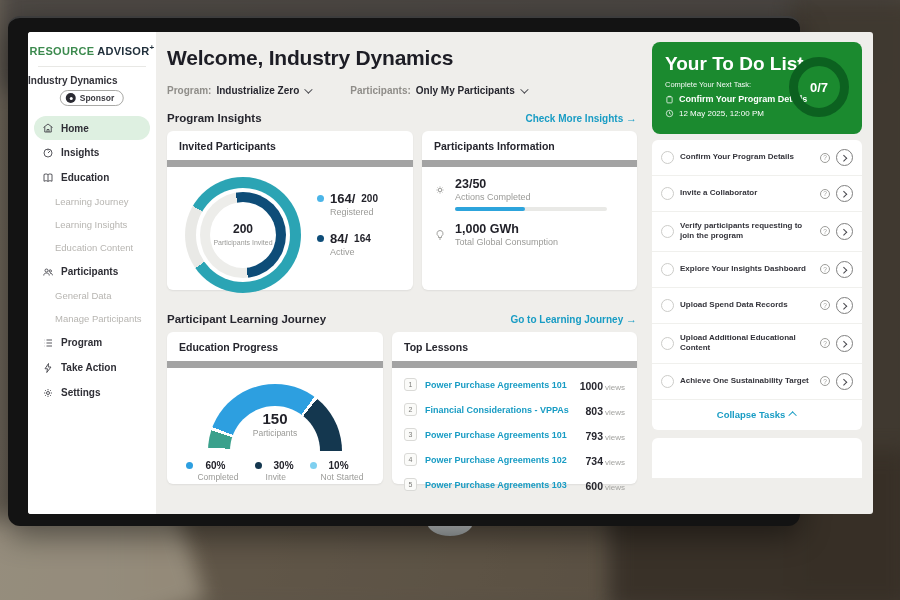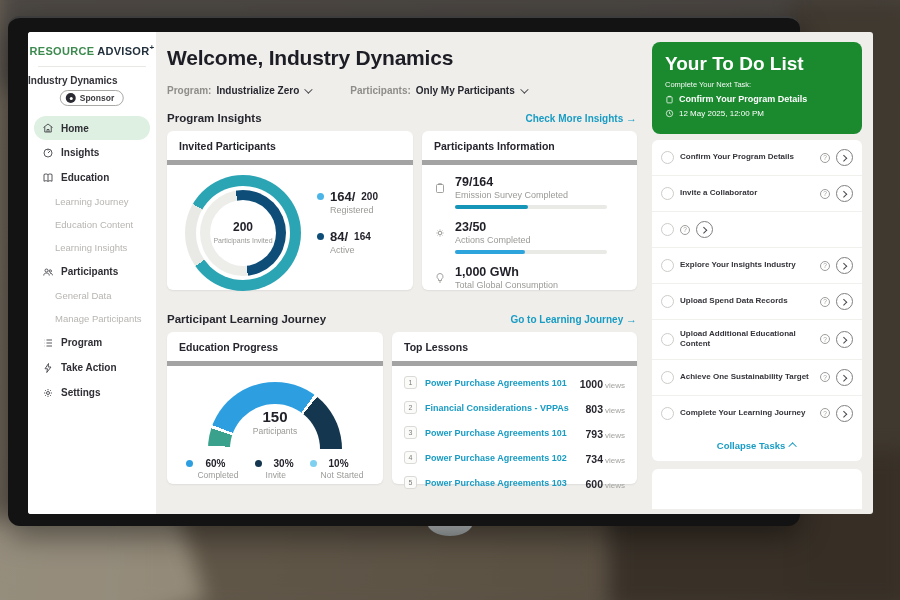--- a/index.html
+++ b/index.html
@@ -46,21 +46,21 @@
   .chev { width:6px; height:6px; border-right:1.5px solid #4a4a50; border-bottom:1.5px solid #4a4a50; transform:rotate(45deg) translateY(-2px); }
   .chev-up { transform:rotate(-135deg) translateY(-2px); border-color:var(--accent); }
 
   .section-row { position:absolute; left:11px; width:470px; display:flex; justify-content:space-between; align-items:center; }
   .section-title { font-size:11.5px; font-weight:700; color:#26262e; }
   .section-link { font-size:10px; font-weight:700; color:var(--accent); cursor:pointer; }
   .section-link .arr { font-size:11px; }
 
   .cards { position:absolute; left:11px; display:flex; gap:9px; }
   .card { background:#fff; border-radius:6px; box-shadow:0 1px 2px rgba(0,0,0,.07); }
-  .card-title { padding:9px 12px 8px; font-size:10.5px; font-weight:700; color:#26262e; border-bottom:5px solid #a3a3a3; }
+  .card-title { padding:9px 12px 8px; font-size:10.5px; font-weight:700; color:#26262e; border-bottom:7px solid #a3a3a3; }
 
   
   .invited-body { position:relative; height:120px; }
   .donut { position:absolute; left:18px; top:10px; width:116px; height:116px; }
   .donut div { position:absolute; border-radius:50%; }
   .d-outer { inset:0; }
   .d-w1 { inset:11px; background:#fff; }
   .d-inner { inset:15px; }
   .d-center { inset:25px; background:#fff; display:flex; flex-direction:column; align-items:center; justify-content:center; text-align:center; }
   .d-center .v { font-size:12px; font-weight:800; color:#22222a; }
@@ -165,24 +165,24 @@
       <div class="nav-item">
         <svg viewBox="0 0 24 24">
               <path d="M4 5 C7 3.5 10 3.5 12 5.5 C14 3.5 17 3.5 20 5 V18.5 C17 17 14 17 12 19 C10 17 7 17 4 18.5 Z M12 5.5 V19"></path>
             </svg>
         <span>Education</span>
       </div>
       <div class="nav-item sub">
         <span>Learning Journey</span>
       </div>
       <div class="nav-item sub">
+        <span>Learning Insights</span>
+      </div>
+      <div class="nav-item sub">
         <span>Education Content</span>
-      </div>
-      <div class="nav-item sub">
-        <span>Learning Insights</span>
       </div>
       <div class="nav-item">
         <svg viewBox="0 0 24 24">
               <circle cx="9" cy="9" r="3"></circle>
               <path d="M3.5 19 C3.5 15.5 6 14 9 14 C12 14 14.5 15.5 14.5 19"></path>
               <circle cx="16.5" cy="10" r="2.4"></circle>
               <path d="M16 14.2 C19 14.2 20.8 16 20.8 18.6"></path>
             </svg>
         <span>Participants</span>
       </div>
@@ -275,35 +275,20 @@
           </div>
         </div>
       </div>
 
       <div class="card" style="width:215px; height:159px;">
         <div class="card-title">Participants Information</div>
         <div class="info-body">
           <div class="info-row">
             <span class="info-ic">
               <svg viewBox="0 0 24 24">
-                    <rect x="5" y="5" width="14" height="16" rx="2"></rect>
-                    <path d="M9 5 V3.5 h6 V5"></path>
-                  </svg>
-            </span>
-            <div>
-              <div class="info-val">79/164</div>
-              <div class="info-lab">Emission Survey Completed</div>
-              <div class="bar-track">
-                    <div class="bar-fill" style="background: rgb(21, 150, 184); width: 48%;"></div>
-                  </div>
-            </div>
-          </div>
-          <div class="info-row">
-            <span class="info-ic">
-              <svg viewBox="0 0 24 24">
                     <circle cx="12" cy="12" r="3.5"></circle>
                     <path d="M12 5 v2 M12 17 v2 M5 12 h2 M17 12 h2 M7.2 7.2 l1.4 1.4 M15.4 15.4 l1.4 1.4 M16.8 7.2 l-1.4 1.4 M8.6 15.4 l-1.4 1.4"></path>
                   </svg>
             </span>
             <div>
               <div class="info-val">23/50</div>
               <div class="info-lab">Actions Completed</div>
               <div class="bar-track">
                     <div class="bar-fill" style="background: rgb(45, 164, 220); width: 46%;"></div>
                   </div>
@@ -414,20 +399,23 @@
             </svg>
         <span>Confirm Your Program Details</span>
       </div>
       <div class="todo-line date">
         <svg viewBox="0 0 24 24">
               <circle cx="12" cy="12" r="8.5"></circle>
               <path d="M12 7 v5 l3.5 2"></path>
             </svg>
         <span>12 May 2025, 12:00 PM</span>
       </div>
+      <div class="todo-ring">
+        <span>0/7</span>
+      </div>
     </div>
 
     <div class="tasks-card">
       <div class="task-row">
         <span class="radio"></span>
         <span class="task-label">Confirm Your Program Details</span>
         <span class="q-ic">?</span>
         <span class="go-btn">
               <span class="chev"></span>
             </span>
@@ -435,28 +423,29 @@
       <div class="task-row">
         <span class="radio"></span>
         <span class="task-label">Invite a Collaborator</span>
         <span class="q-ic">?</span>
         <span class="go-btn">
               <span class="chev"></span>
             </span>
       </div>
       <div class="task-row">
         <span class="radio"></span>
-        <span class="q-ic">?</span>
-        <span class="go-btn">
-              <span class="chev"></span>
-            </span>
-      </div>
-      <div class="task-row">
-        <span class="radio"></span>
-        <span class="task-label">Explore Your Insights Industry</span>
+        <span class="task-label">Verify participants requesting to join the program</span>
+        <span class="q-ic">?</span>
+        <span class="go-btn">
+              <span class="chev"></span>
+            </span>
+      </div>
+      <div class="task-row">
+        <span class="radio"></span>
+        <span class="task-label">Explore Your Insights Dashboard</span>
         <span class="q-ic">?</span>
         <span class="go-btn">
               <span class="chev"></span>
             </span>
       </div>
       <div class="task-row">
         <span class="radio"></span>
         <span class="task-label">Upload Spend Data Records</span>
         <span class="q-ic">?</span>
         <span class="go-btn">
@@ -467,28 +456,20 @@
         <span class="radio"></span>
         <span class="task-label">Upload Additional Educational Content</span>
         <span class="q-ic">?</span>
         <span class="go-btn">
               <span class="chev"></span>
             </span>
       </div>
       <div class="task-row">
         <span class="radio"></span>
         <span class="task-label">Achieve One Sustainability Target</span>
-        <span class="q-ic">?</span>
-        <span class="go-btn">
-              <span class="chev"></span>
-            </span>
-      </div>
-      <div class="task-row" style="border-bottom:none;">
-        <span class="radio"></span>
-        <span class="task-label">Complete Your Learning Journey</span>
         <span class="q-ic">?</span>
         <span class="go-btn">
               <span class="chev"></span>
             </span>
       </div>
       <div class="collapse-row">
         <span>Collapse Tasks</span>
         <span class="chev chev-up"></span>
       </div>
     </div>

